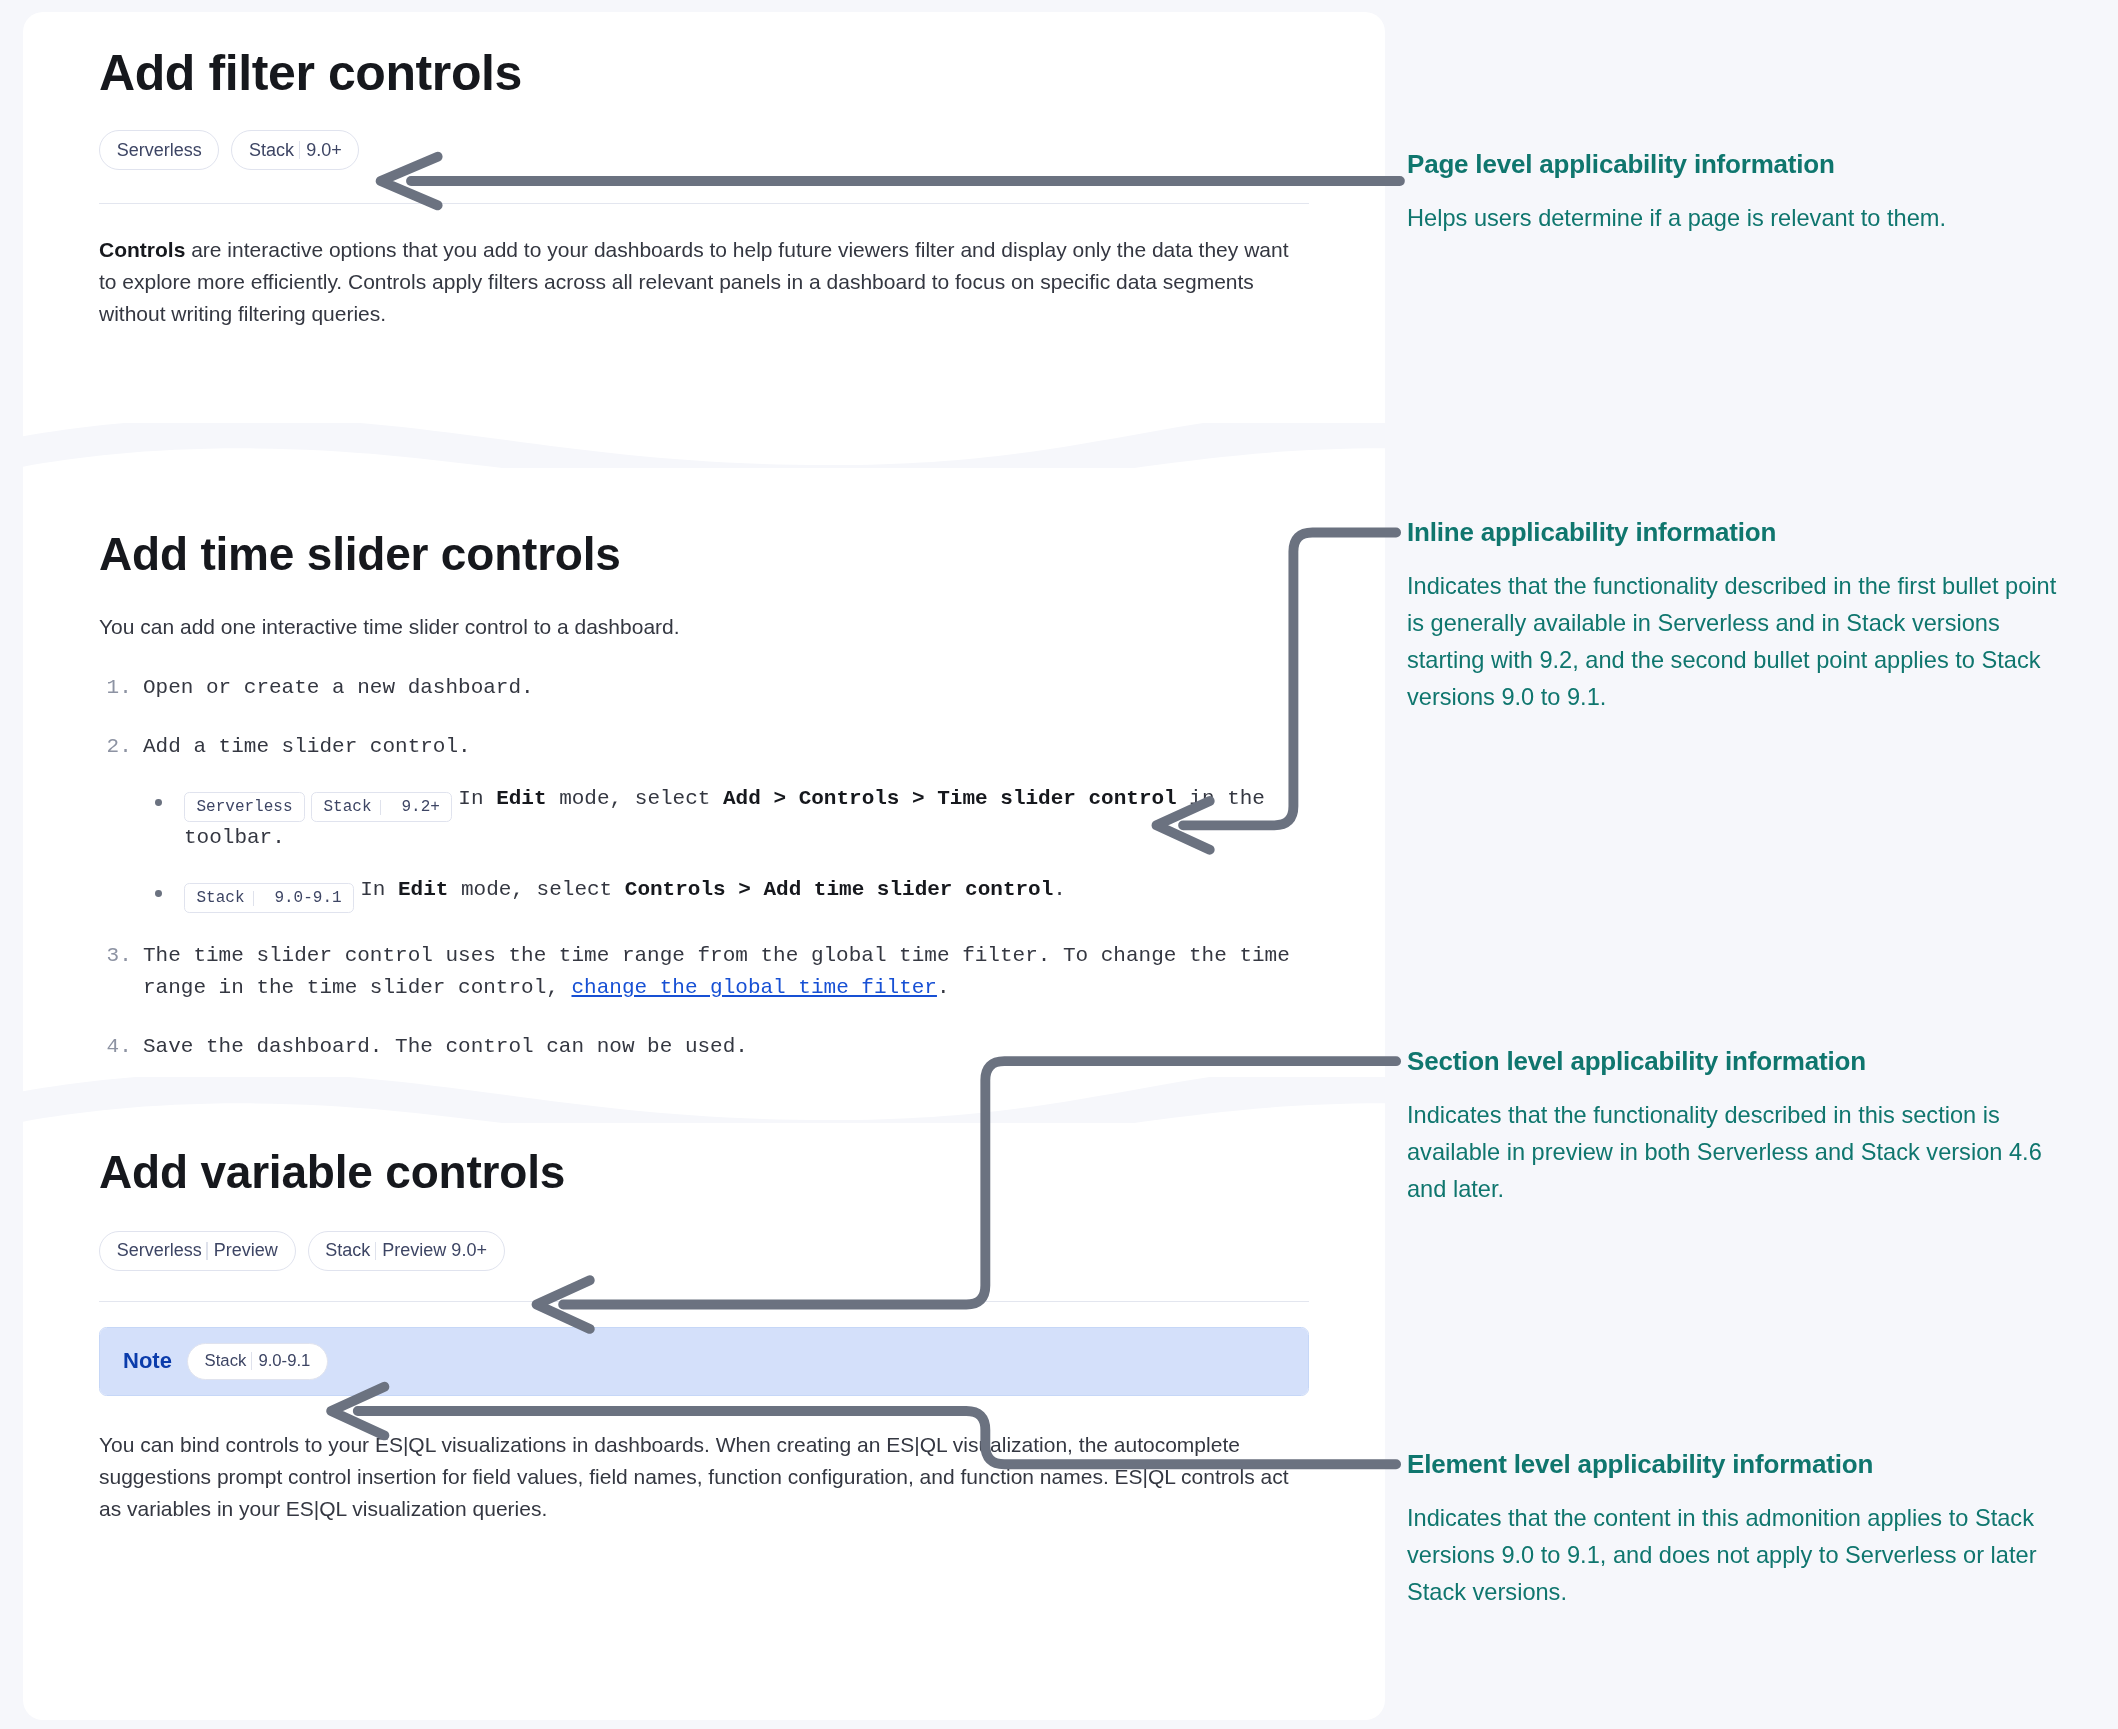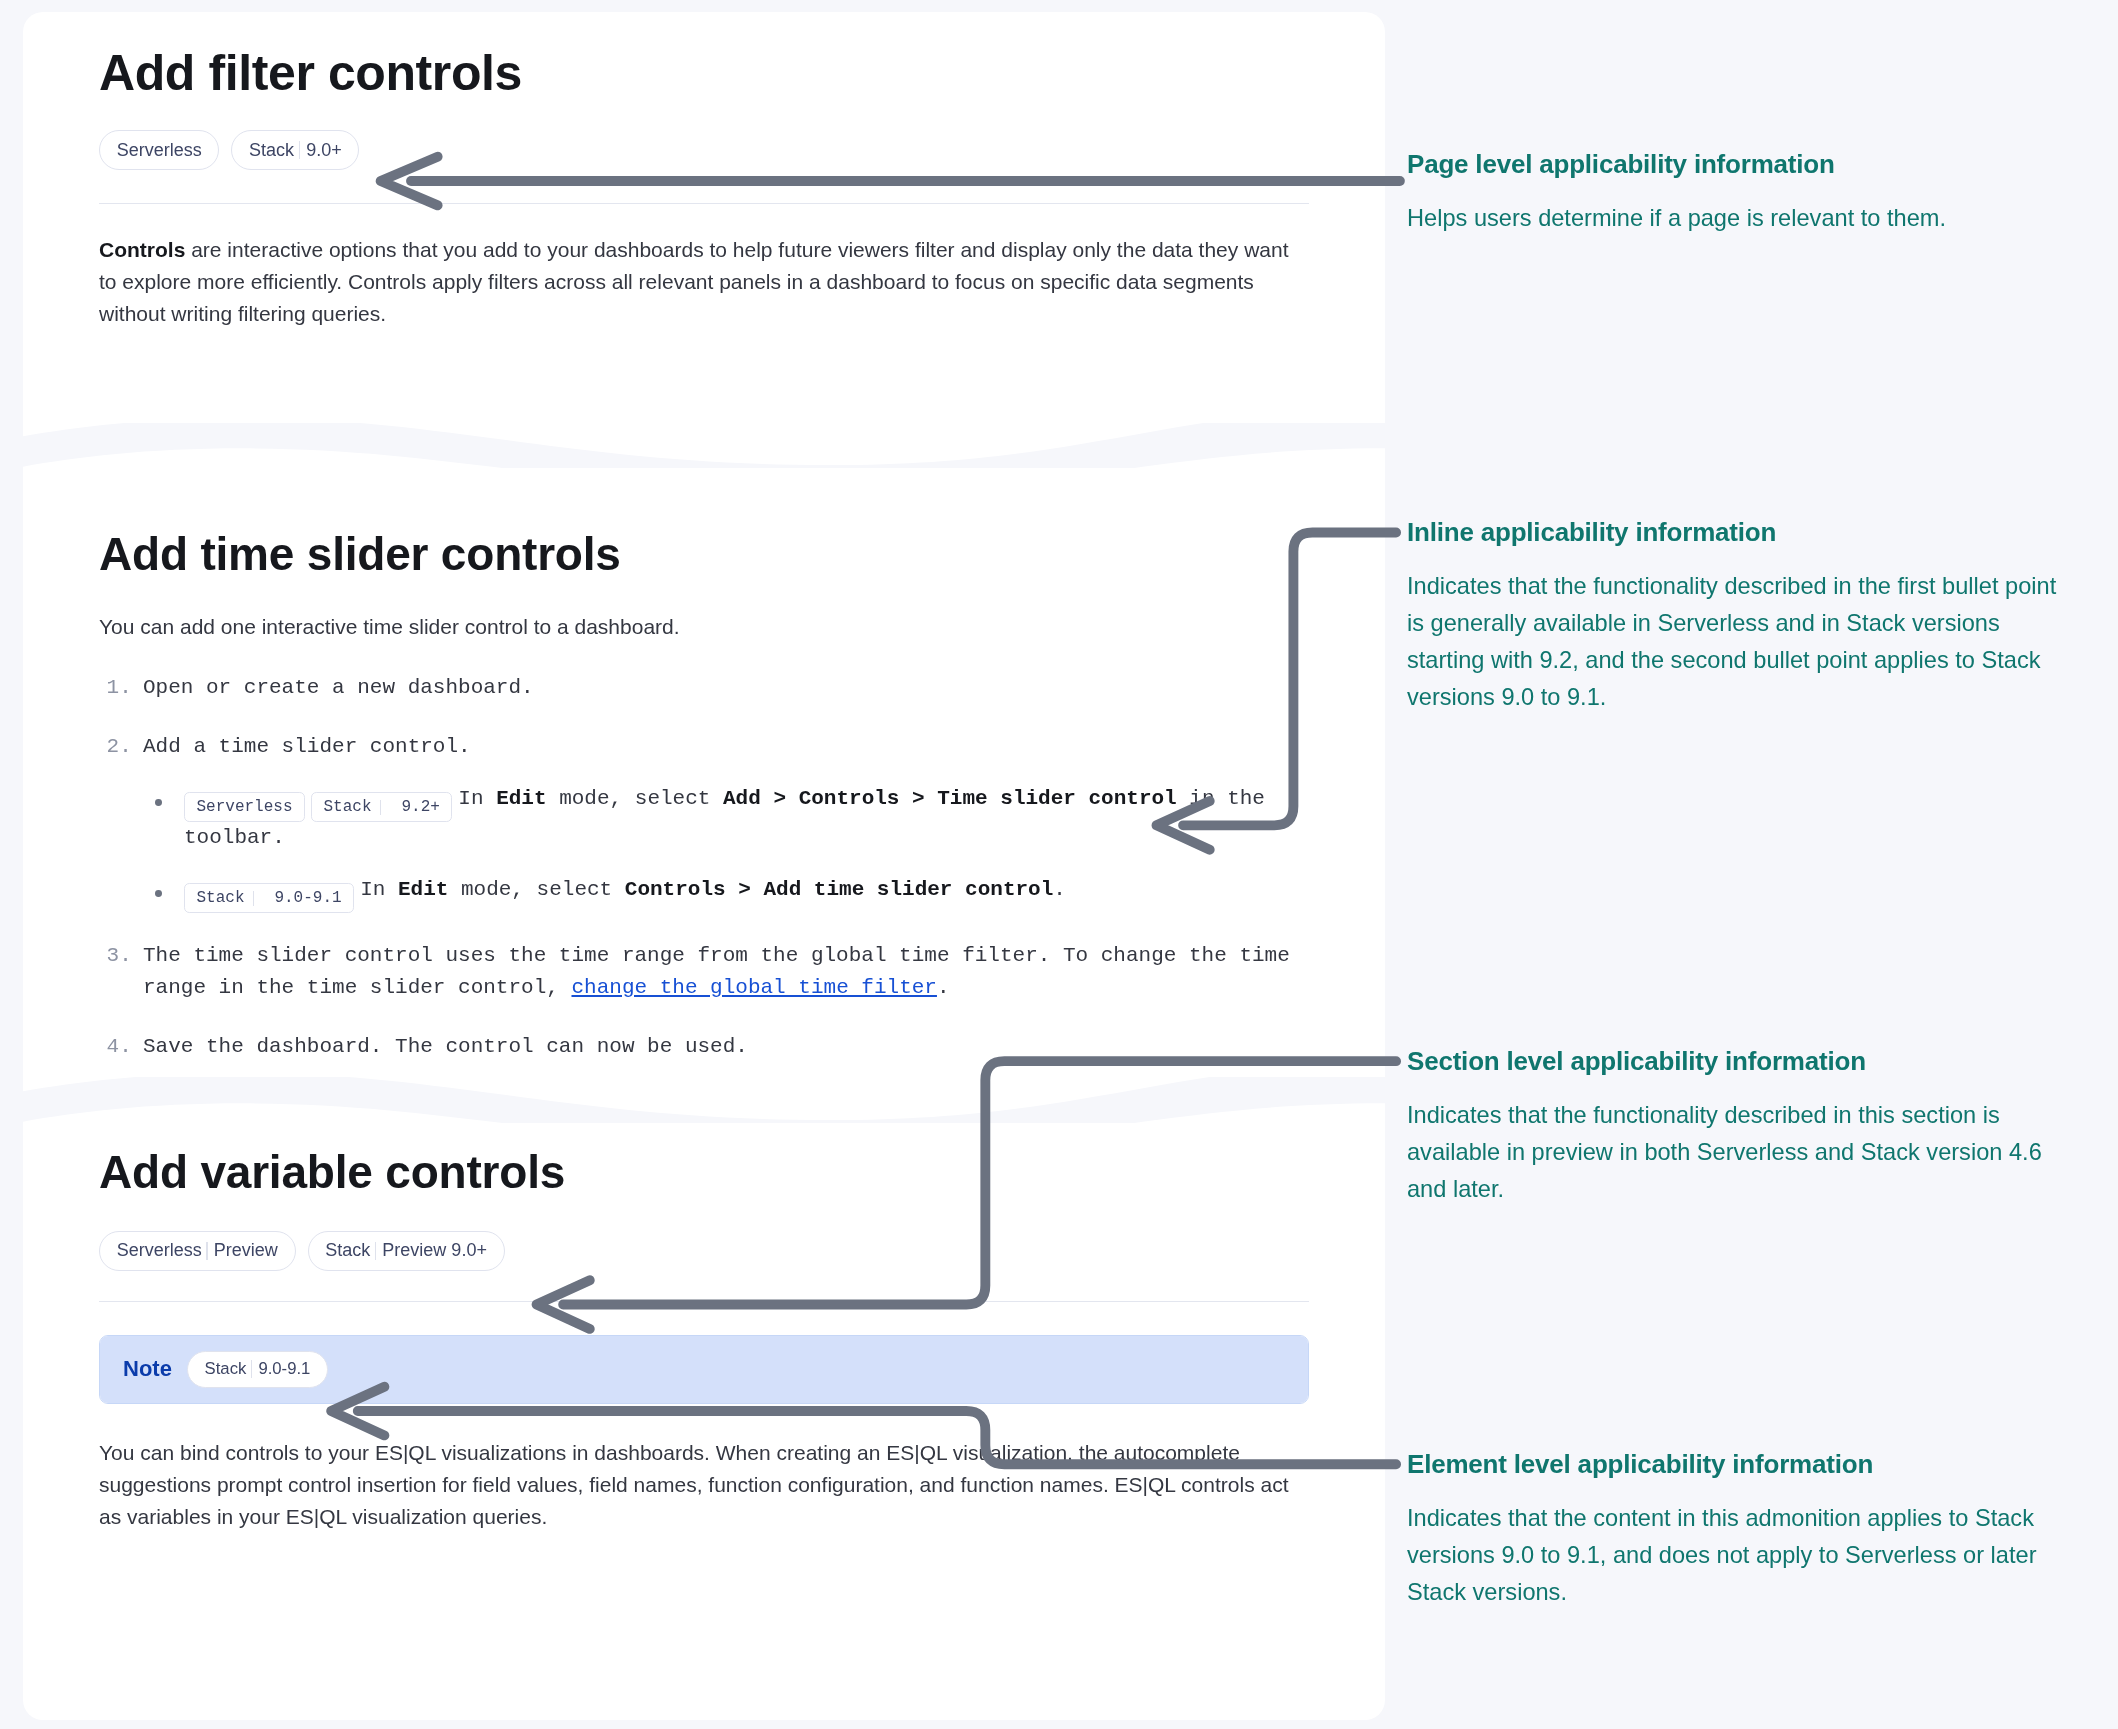--- a/index.html
+++ b/index.html
@@ -349,21 +349,21 @@
         </span>
         <span class="pill">
           <span class="seg twin">Stack</span>
           <span class="divider"></span>
           <span class="seg twin2">Preview 9.0+</span>
         </span>
       </div>
 
       <hr class="rule" style="margin-top:30px;">
 
-      <div class="note" style="margin-top:33px;border-radius:9px;">
+      <div class="note" style="margin-top:25px;">
         <div class="note-head">
           <span class="note-title">Note</span>
           <span class="pill" style="height:37px;">
             <span class="seg twin" style="font-size:16.7px;">Stack</span>
             <span class="divider"></span>
             <span class="seg twin2" style="font-size:16.7px;">9.0-9.1</span>
           </span>
         </div>
       </div>
 

